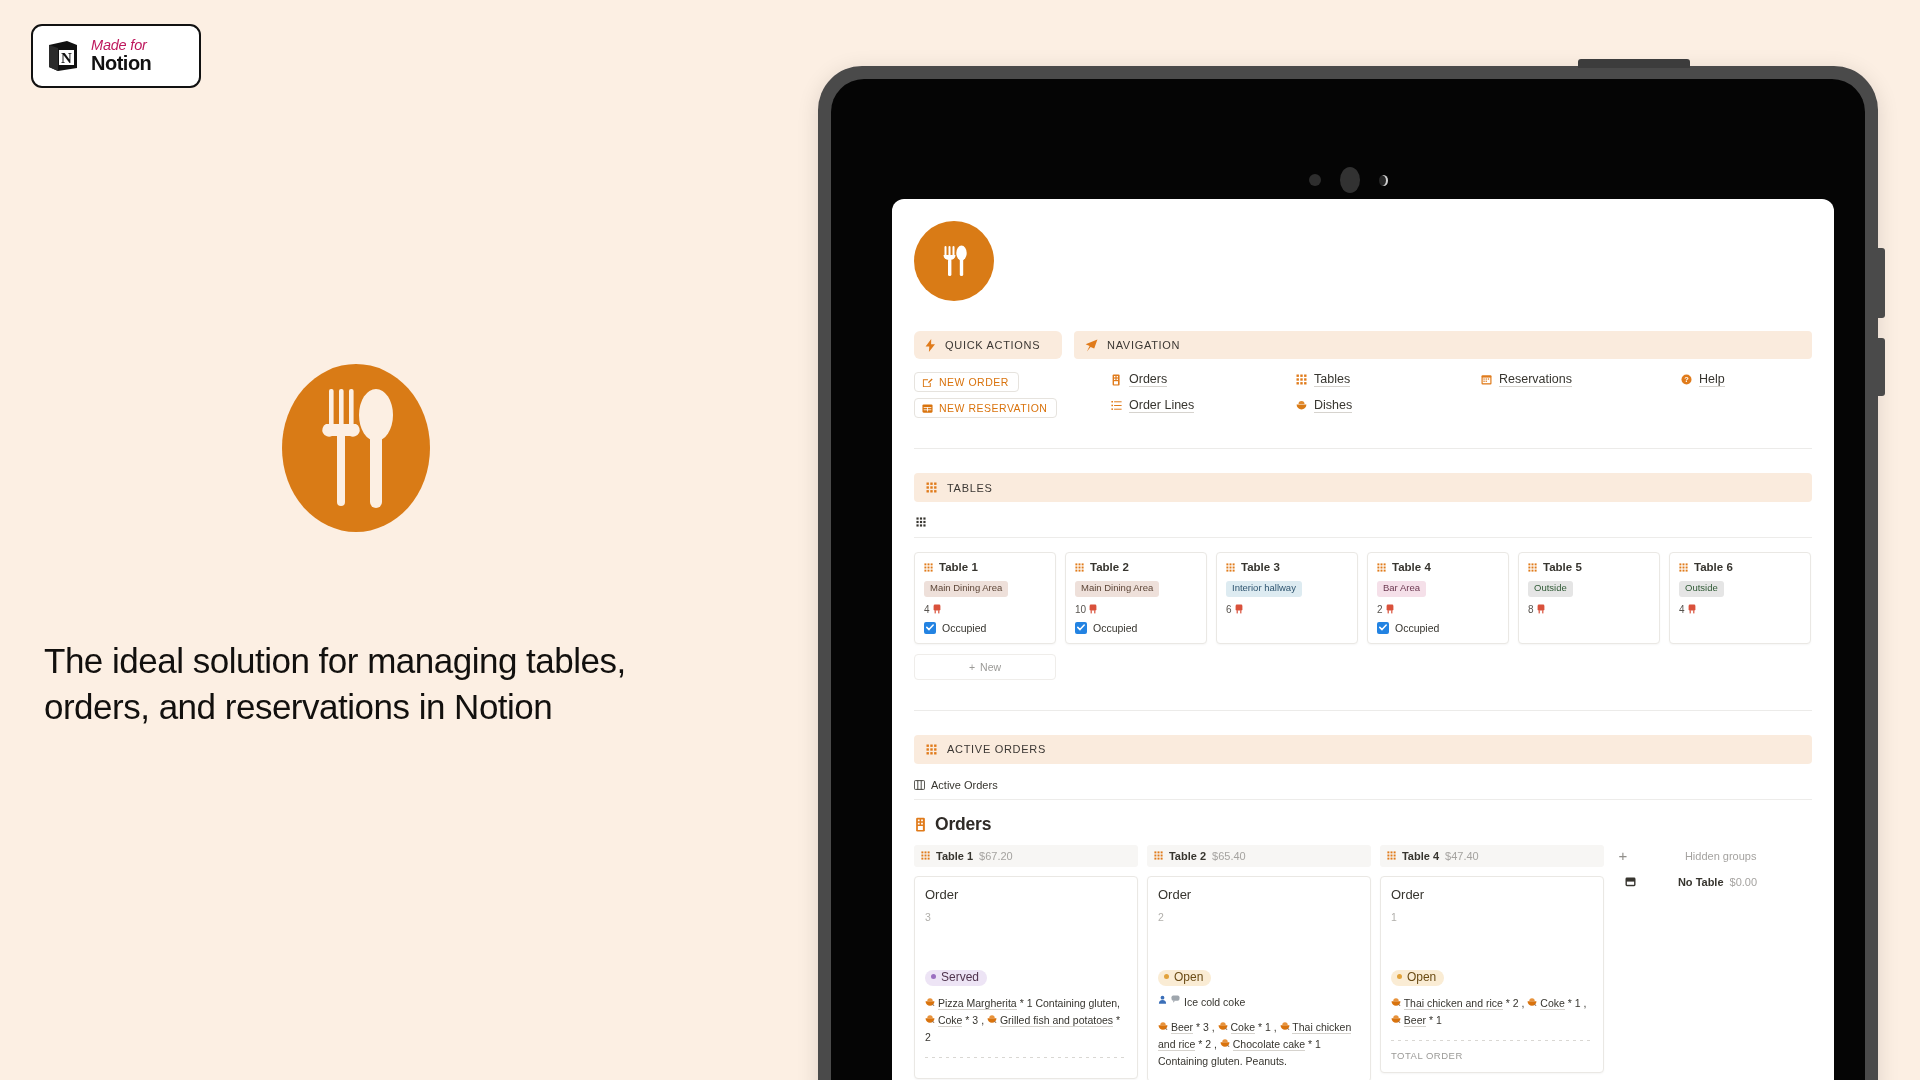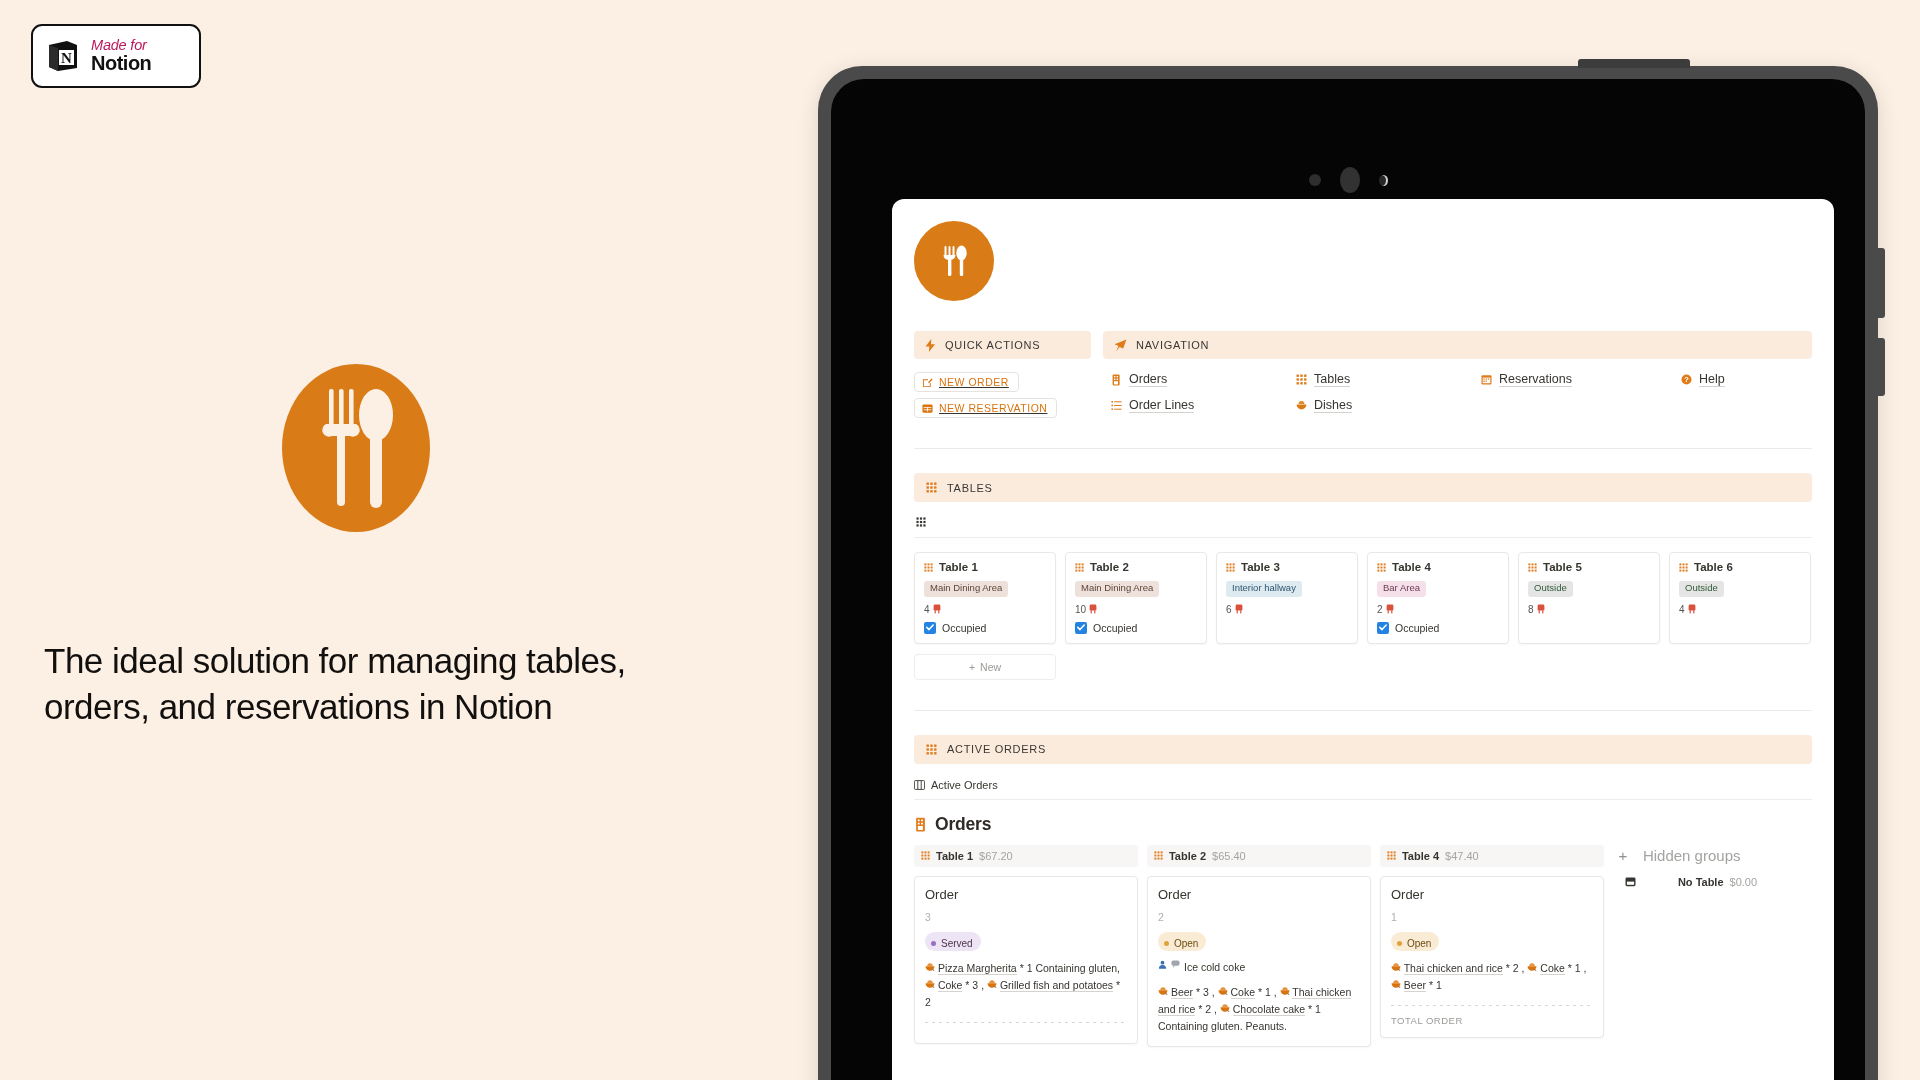--- a/index.html
+++ b/index.html
@@ -95,25 +95,25 @@
   
   .row-callouts { display: flex; gap: 12px; }
   .callout-head {
     background: #FAEBDD; border-radius: 4px;
     height: 28px; display: flex; align-items: center; gap: 9px;
     padding: 0 11px;
   }
   .callout-head .ch-label {
     font-size: 11px; letter-spacing: 0.7px; color: #3b3733;
   }
-  .cb-quick { width: 177px; }
+  .cb-quick { width: 148px; border-radius: 6px; }
   .cb-nav { flex: 1; }
 
   .cols { display: flex; gap: 12px; margin-top: 13px; }
-  .col-quick { width: 185px; display: flex; flex-direction: column; gap: 6px; align-items: flex-start; text-decoration: underline; }
+  .col-quick { width: 185px; display: flex; flex-direction: column; gap: 6px; align-items: flex-start; }
   .qa-btn {
     border: 1px solid #e6e3de; border-radius: 4px;
     padding: 3px 9px 3px 7px; background: #fff;
     display: inline-flex; align-items: center; gap: 6px;
     font-size: 10.5px; letter-spacing: 0.5px; color: #D9730D;
     white-space: nowrap;
   }
   .col-nav { flex: 1; }
   .nav-grid {
     display: grid;
@@ -206,22 +206,23 @@
   .bcol-head .bh-sum { font-size: 11px; color: #A5A3A0; }
   .ocard {
     border: 1px solid #EAE8E4; border-radius: 4px;
     background: #fff; padding: 10px 10px 11px 10px;
     box-shadow: 0 1px 2px rgba(15,15,15,0.04);
   }
   .ocard-title { font-size: 13px; color: #37352F; margin-bottom: 9px; }
   .ocard-num { font-size: 10.5px; color: #B1AFAB; margin-bottom: 9px; }
   .status-pill {
     display: inline-flex; align-items: center; gap: 5px;
-    border-radius: 10px; padding: 6px 8px 2px 6px;
-    font-size: 10px;
+    border-radius: 10px; padding: 0 8px 2px 6px;
+    font-size: 12px;
+    margin-top: 38px;
   }
   .status-served { background: #EDE4F5; color: #50344e; }
   .status-open   { background: #FAECD4; color: #6b4c15; }
   .sdot { width: 5px; height: 5px; border-radius: 50%; display: inline-block; }
   .sdot-served { background: #9B6FC0; }
   .sdot-open   { background: #E2A23B; }
 
   .note-line {
     margin-top: 9px; display: flex; align-items: flex-start; gap: 4px;
     font-size: 10.5px; color: #37352F; line-height: 1.45;
@@ -235,21 +236,21 @@
   }
   .lbl-total { font-size: 9.5px; letter-spacing: 0.5px; color: #9B9A97; }
 
   .hidden-col { width: 200px; padding-top: 0; }
   .hidden-head { display: flex; align-items: center; gap: 10px; height: 22px; }
   .plus-btn {
     width: 20px; height: 20px; border-radius: 3px;
     display: flex; align-items: center; justify-content: center;
     color: #908E8A; font-size: 15px; line-height: 1;
   }
-  .hidden-label { font-size: 15px; color: #A5A3A0; }
+  .hidden-label { font-size: 11px; color: #A5A3A0; margin-left: 42px; }
   .hidden-item {
     display: flex; align-items: center; gap: 6px;
     margin-top: 9px; padding-left: 12px;
   }
   .hidden-item .hi-name { font-size: 11px; font-weight: 600; color: #37352F; margin-left: 36px; }
   .hidden-item .hi-sum  { font-size: 11px; color: #A5A3A0; }
   .ico { display: inline-flex; align-items: center; justify-content: center; flex: 0 0 auto; }
 </style>
 </head>
 <body>

